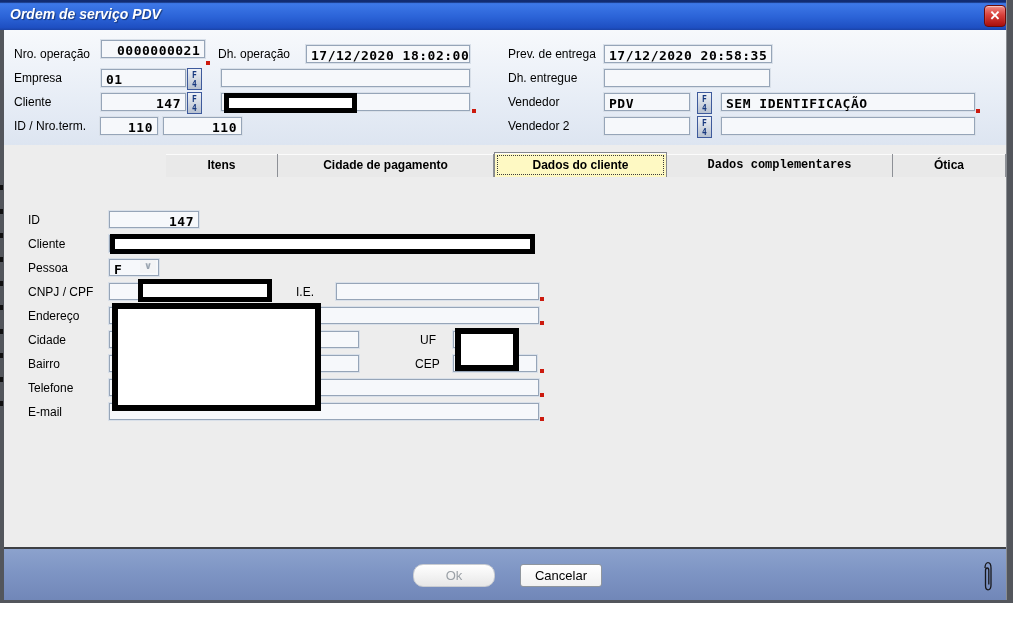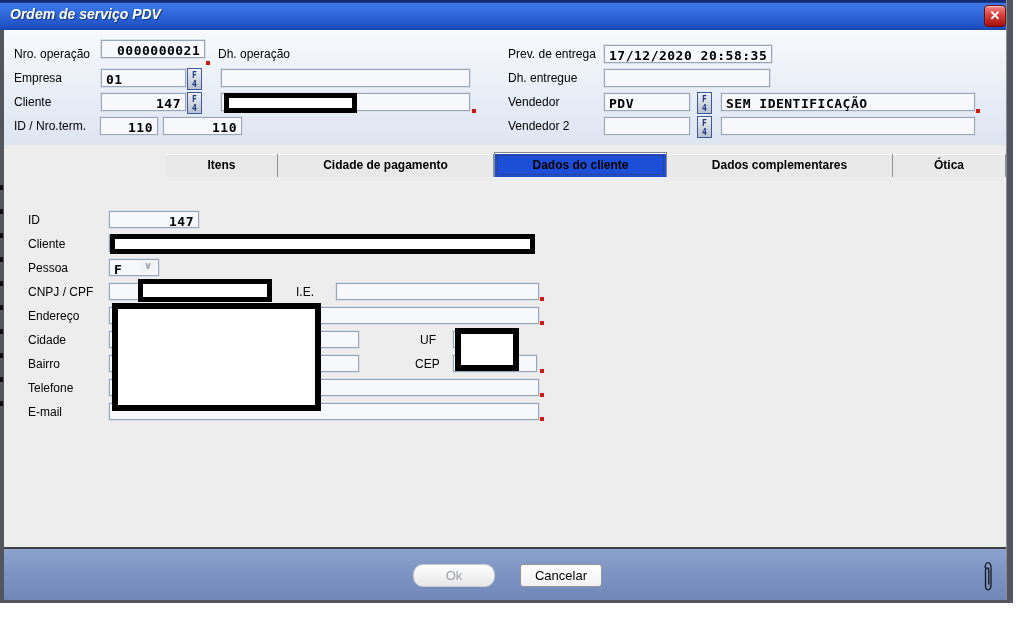--- a/index.html
+++ b/index.html
@@ -33,21 +33,21 @@
   .f4{position:absolute;width:15px;height:22px;box-sizing:border-box;cursor:pointer;
       background:linear-gradient(180deg,#eef1f6,#b7c1d0);border:1px solid #3e5a9c;
       color:#16377e;font:bold 8px/9px "DejaVu Sans Mono",monospace;text-align:center;padding-top:2px;}
   .f4 span{display:block;}
   .rdot{position:absolute;width:4px;height:4px;background:#cc1a0e;}
   
   .tab{position:absolute;top:154px;height:23px;box-sizing:border-box;cursor:pointer;
        background:#e9e9e9;border-right:1px solid #8d9096;
        box-shadow:inset 0 1px 0 #fbfbfb;
        font:bold 12px/23px "Liberation Sans",sans-serif;text-align:center;color:#000;}
-  .tab.active{top:152px;height:25px;background:#1d4ed8;border:1px solid #86898e;border-bottom:none;
+  .tab.active{top:152px;height:25px;background:#fef9c3;border:1px solid #86898e;border-bottom:none;
        font:bold 12px/25px "Liberation Sans",sans-serif;}
   .tab.active::after{content:"";position:absolute;left:2px;top:2px;right:2px;bottom:2px;
        border:1px dotted #3c3c3c;pointer-events:none;}
   
   .content{position:absolute;left:4px;top:145px;width:1002px;height:402px;background:#ededed;}
   .combo-arrow{position:absolute;right:2px;top:2px;width:16px;height:13px;background:#f3f4f6;
        color:#9aa4b0;font:bold 10px/12px "DejaVu Sans",sans-serif;text-align:center;}
   .redact{position:absolute;background:#fff;border:5px solid #000;box-sizing:border-box;}
   .redact.big{border-width:6px;}
   
@@ -71,20 +71,21 @@
     </div>
     <div class="close">✕</div>
 
     <div class="hdr"></div>
 
     <div class="lbl" style="left:14px;top:47px;">Nro. operação</div>
     <div class="fld" style="left:100px;top:39px;width:106px;height:20px;padding-left:16px;">0000000021</div>
     <div class="rdot" style="left:206px;top:61px;"></div>
 
     <div class="lbl" style="left:218px;top:47px;">Dh. operação</div>
+    <div class="fld" style="left:305px;top:44px;width:166px;height:20px;">17/12/2020 18:02:00</div>
 
     <div class="lbl" style="left:508px;top:47px;">Prev. de entrega</div>
     <div class="fld" style="left:603px;top:44px;width:170px;height:20px;">17/12/2020 20:58:35</div>
 
     <div class="lbl" style="left:14px;top:71px;">Empresa</div>
     <div class="fld" style="left:100px;top:68px;width:87px;height:20px;">01</div>
     <div class="f4" style="left:187px;top:68px;">
       <span>F</span>
         <span>4</span>
     </div>
@@ -122,21 +123,21 @@
       <span>F</span>
         <span>4</span>
     </div>
     <div class="fld" style="left:720px;top:116px;width:256px;height:20px;"></div>
 
     <div class="content"></div>
 
     <div class="tab" style="left:166px;width:112px;">Itens</div>
     <div class="tab" style="left:278px;width:216px;">Cidade de pagamento</div>
     <div class="tab active" style="left:494px;width:173px;">Dados do cliente</div>
-    <div class="tab" style="left:667px;width:226px;">Dados complementares</div>
+    <div class="tab" style="left:667px;width:226px;font-family:Liberation Mono, monospace;">Dados complementares</div>
     <div class="tab" style="left:893px;width:113px;">Ótica</div>
 
     <div class="lbl" style="left:28px;top:213px;">ID</div>
     <div class="fld right" style="left:108px;top:210px;width:92px;height:19px;">147</div>
 
     <div class="lbl" style="left:28px;top:237px;">Cliente</div>
     <div class="fld" style="left:108px;top:234px;width:332px;height:19px;"></div>
     <div class="redact" style="left:110px;top:234px;width:425px;height:20px;"></div>
 
     <div class="lbl" style="left:28px;top:261px;">Pessoa</div>

